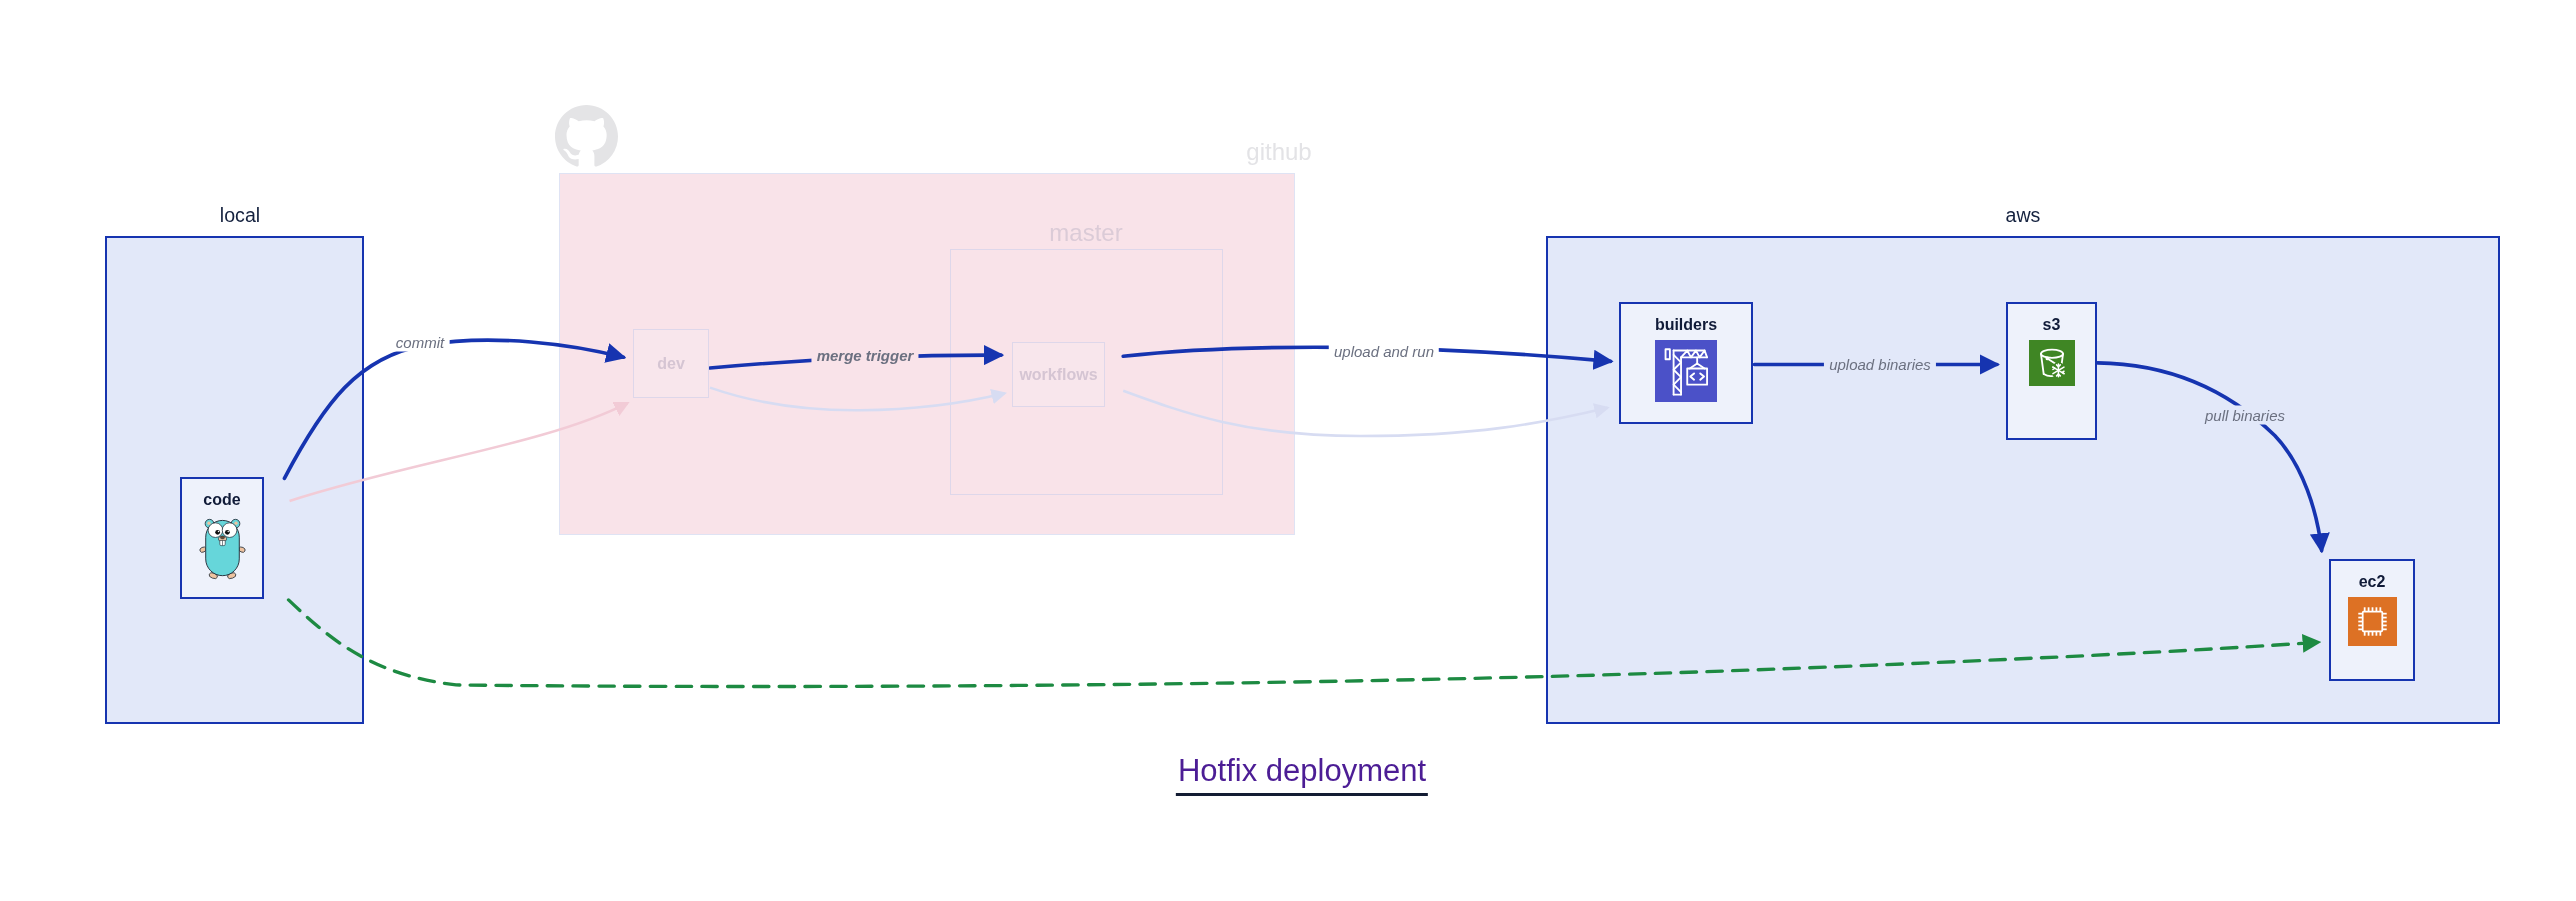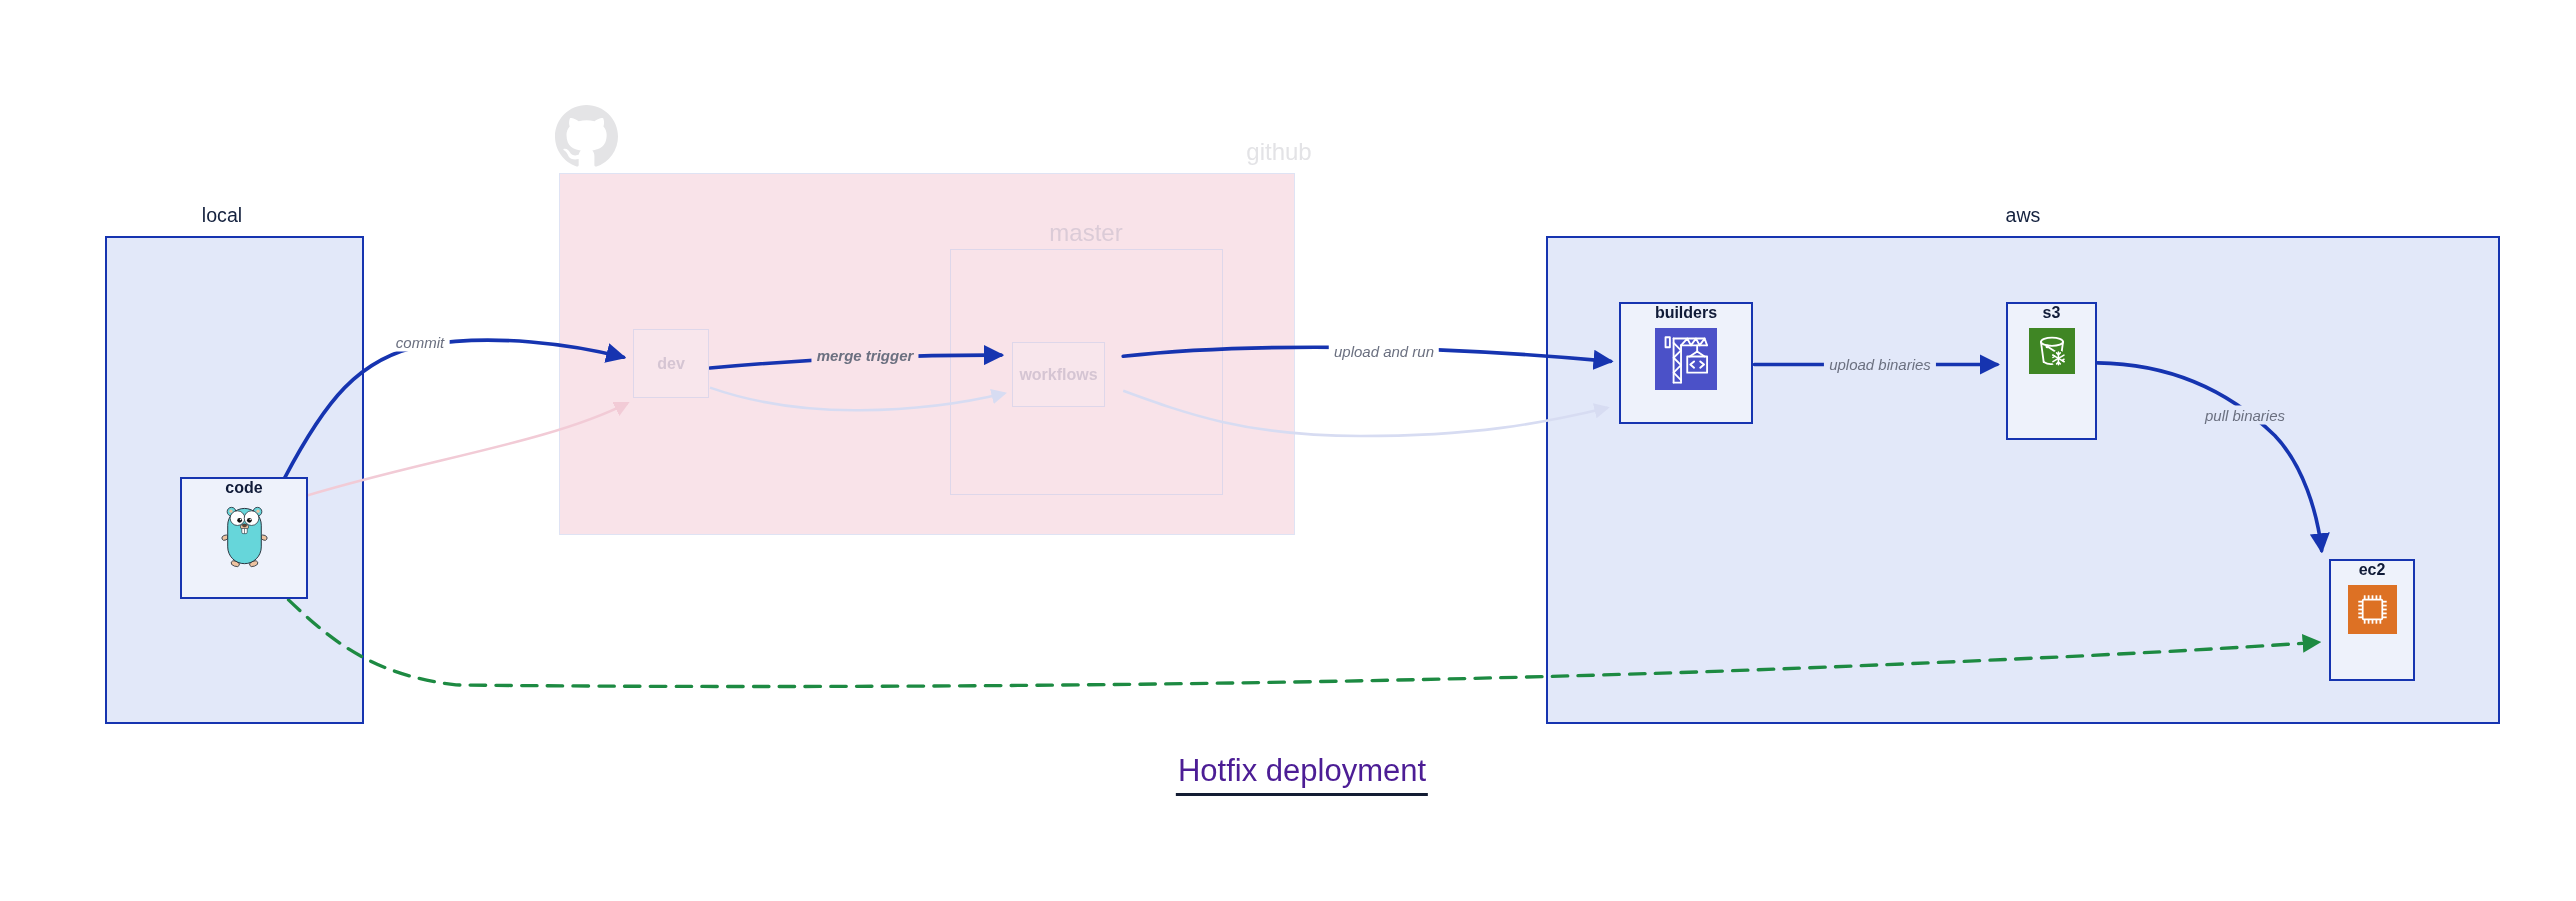--- a/index.html
+++ b/index.html
@@ -14,23 +14,23 @@
   .box-local{left:105px;top:236px;width:259px;height:488px;background:#e2e8f9;border:2.6px solid #1634b0;}
   .box-aws{left:1546px;top:236px;width:954px;height:488px;background:#e2e8f9;border:2.6px solid #1634b0;}
   .box-github{left:559px;top:173px;width:736px;height:362px;background:#f9e3e9;border:1.5px solid #dfe3f4;}
   .box-master{left:950px;top:249px;width:273px;height:246px;background:transparent;border:1.5px solid #ded7ea;}
   .label-github{font-size:24px;color:#e3e3e6;margin-left:28px;}
   .label-master{font-size:24px;color:#dbcbd7;}
   
   .node{position:absolute;box-sizing:border-box;display:flex;flex-direction:column;align-items:center;}
   .node-strong{background:#eef2fb;border:2.6px solid #1634b0;}
   .node-faded{background:#f8e6ec;border:1.5px solid #ded7ea;}
-  .node-title{font-weight:bold;font-size:16px;color:#101b38;margin-top:0;white-space:nowrap;}
+  .node-title{font-weight:bold;font-size:16px;color:#101b38;margin-top:12px;white-space:nowrap;}
   .node-title-faded{font-weight:bold;font-size:16px;color:#d5c5d3;white-space:nowrap;}
-  .n-code{left:180px;top:477px;width:128px;height:122px;}
+  .n-code{left:180px;top:477px;width:84px;height:122px;}
   .n-dev{left:633px;top:329px;width:76px;height:69px;justify-content:center;}
   .n-workflows{left:1012px;top:342px;width:93px;height:65px;justify-content:center;}
   .n-builders{left:1619px;top:302px;width:134px;height:122px;}
   .n-s3{left:2006px;top:302px;width:91px;height:138px;}
   .n-ec2{left:2329px;top:559px;width:86px;height:122px;}
   .icon-tile{display:block;margin-top:6.2px;}
   
   .edge-label{position:absolute;transform:translate(-50%,-50%);font-style:italic;
     font-size:15px;color:#6b7080;white-space:nowrap;padding:1px 5.2px;}
   .lbl-on-white{background:#ffffff;}
@@ -41,21 +41,21 @@
     font-size:31px;font-weight:500;color:#4c1d95;border-bottom:3.1px solid #131c33;
     padding:0 2.1px 4.1px 2.1px;white-space:nowrap;}
   svg.edges{position:absolute;left:0;top:0;}
   .gh-logo{position:absolute;left:555px;top:105px;}
 </style>
 </head>
 <body>
 
 <div class="canvas">
 
-  <div class="container-label" style="left:222px;top:204px;">local</div>
+  <div class="container-label" style="left:240px;top:204px;">local</div>
   <div class="container box-local"></div>
 
   <div class="container box-github"></div>
   <span class="gh-logo">
     <svg width="63" height="63" viewBox="0 0 16 16">
       <path fill="#e4e4e6" d="M8 0C3.58 0 0 3.58 0 8c0 3.54 2.29 6.53 5.47 7.59.4.07.55-.17.55-.38 0-.19-.01-.82-.01-1.49-2.01.37-2.53-.49-2.69-.94-.09-.23-.48-.94-.82-1.13-.28-.15-.68-.52-.01-.53.63-.01 1.08.58 1.23.82.72 1.21 1.87.87 2.33.66.07-.52.28-.87.51-1.07-1.78-.2-3.64-.89-3.64-3.95 0-.87.31-1.59.82-2.15-.08-.2-.36-1.02.08-2.12 0 0 .67-.21 2.2.82.64-.18 1.32-.27 2-.27s1.36.09 2 .27c1.53-1.04 2.2-.82 2.2-.82.44 1.1.16 1.92.08 2.12.51.56.82 1.27.82 2.15 0 3.07-1.87 3.75-3.65 3.95.29.25.54.73.54 1.48 0 1.07-.01 1.93-.01 2.2 0 .21.15.46.55.38A8.01 8.01 0 0 0 16 8c0-4.42-3.58-8-8-8z"></path>
     </svg>
   </span>
   <div class="container-label label-github" style="left:1251px;top:138px;">github</div>
 

